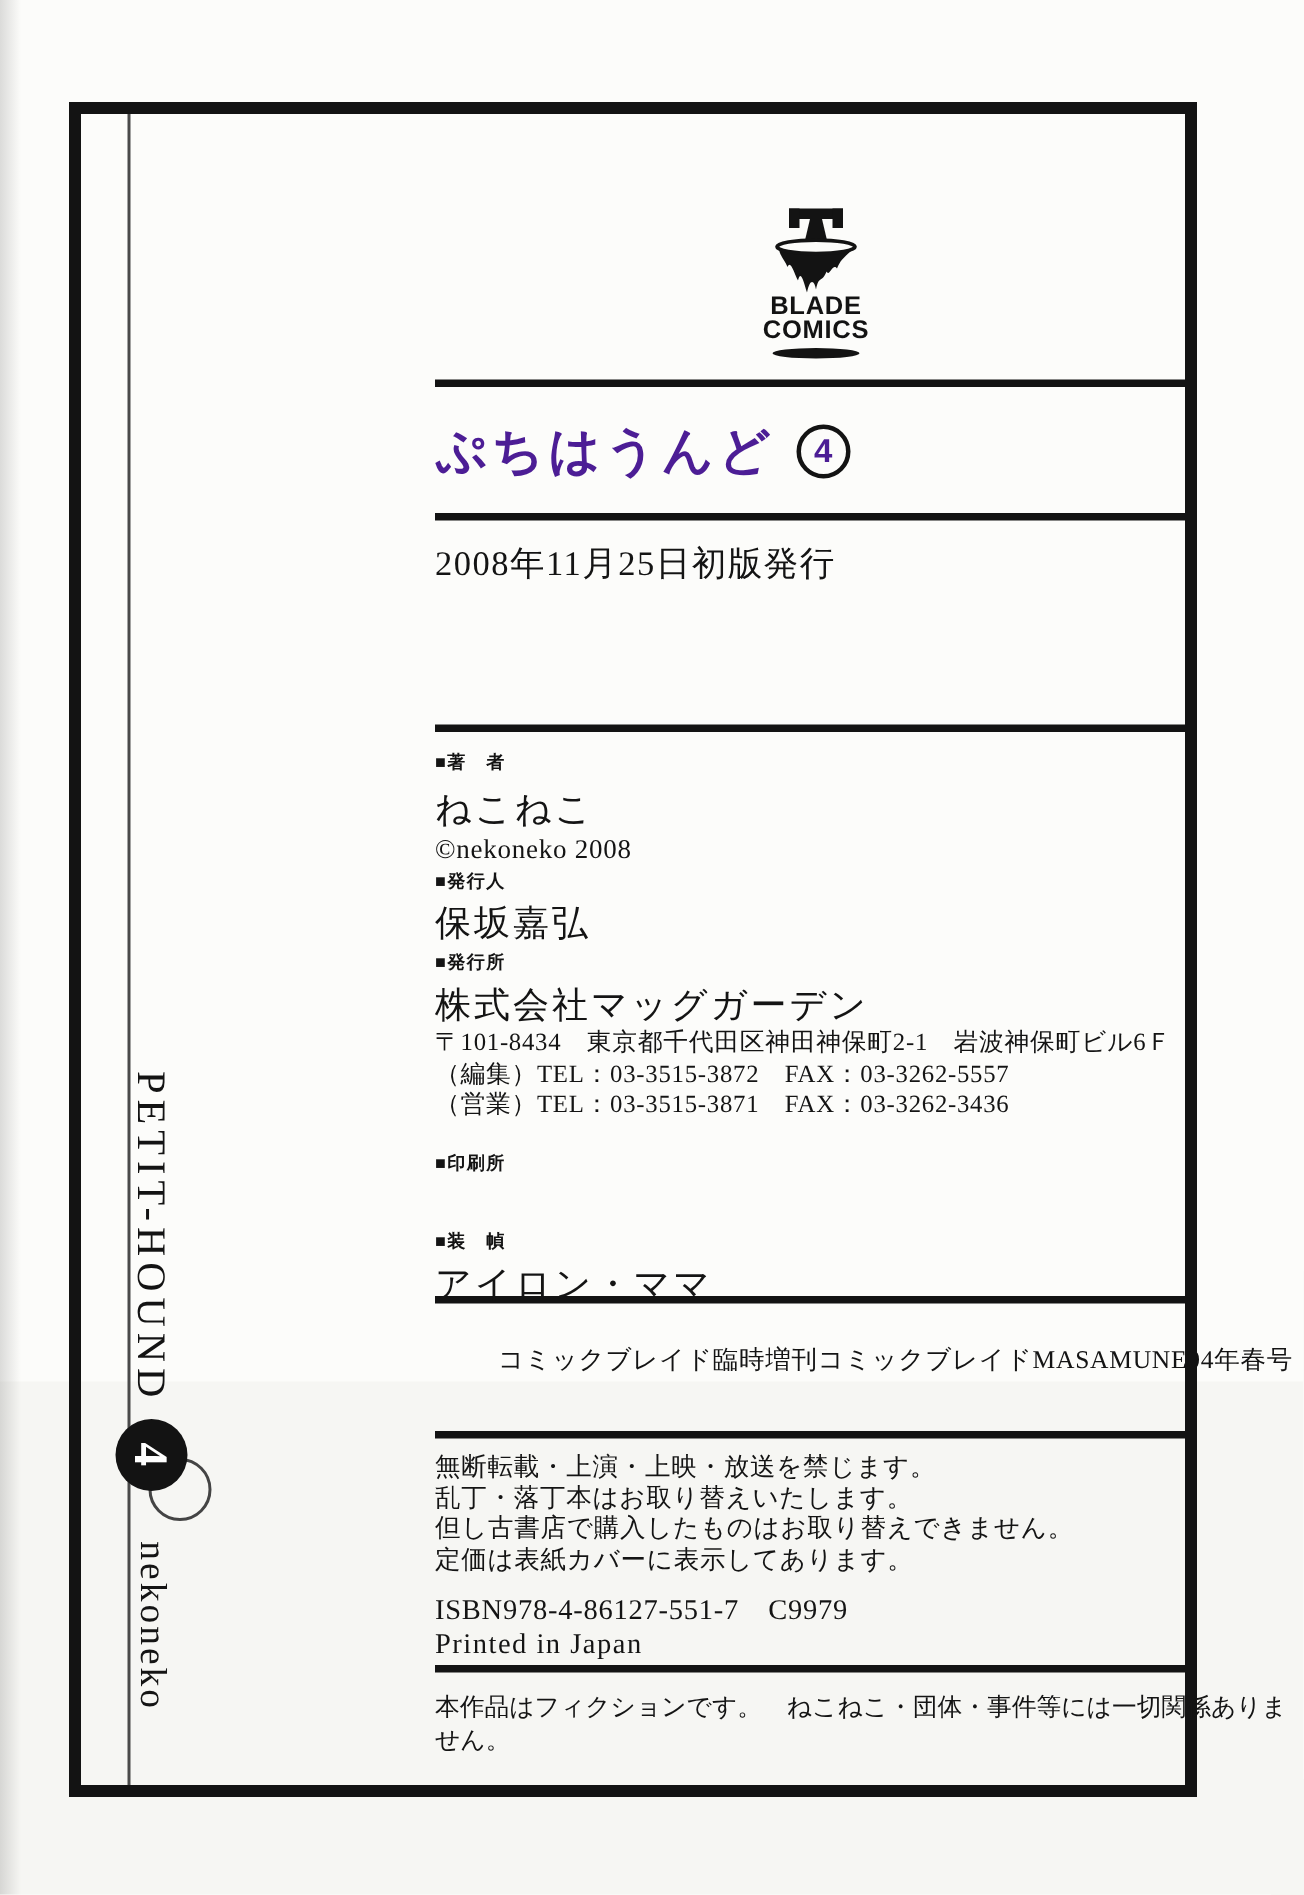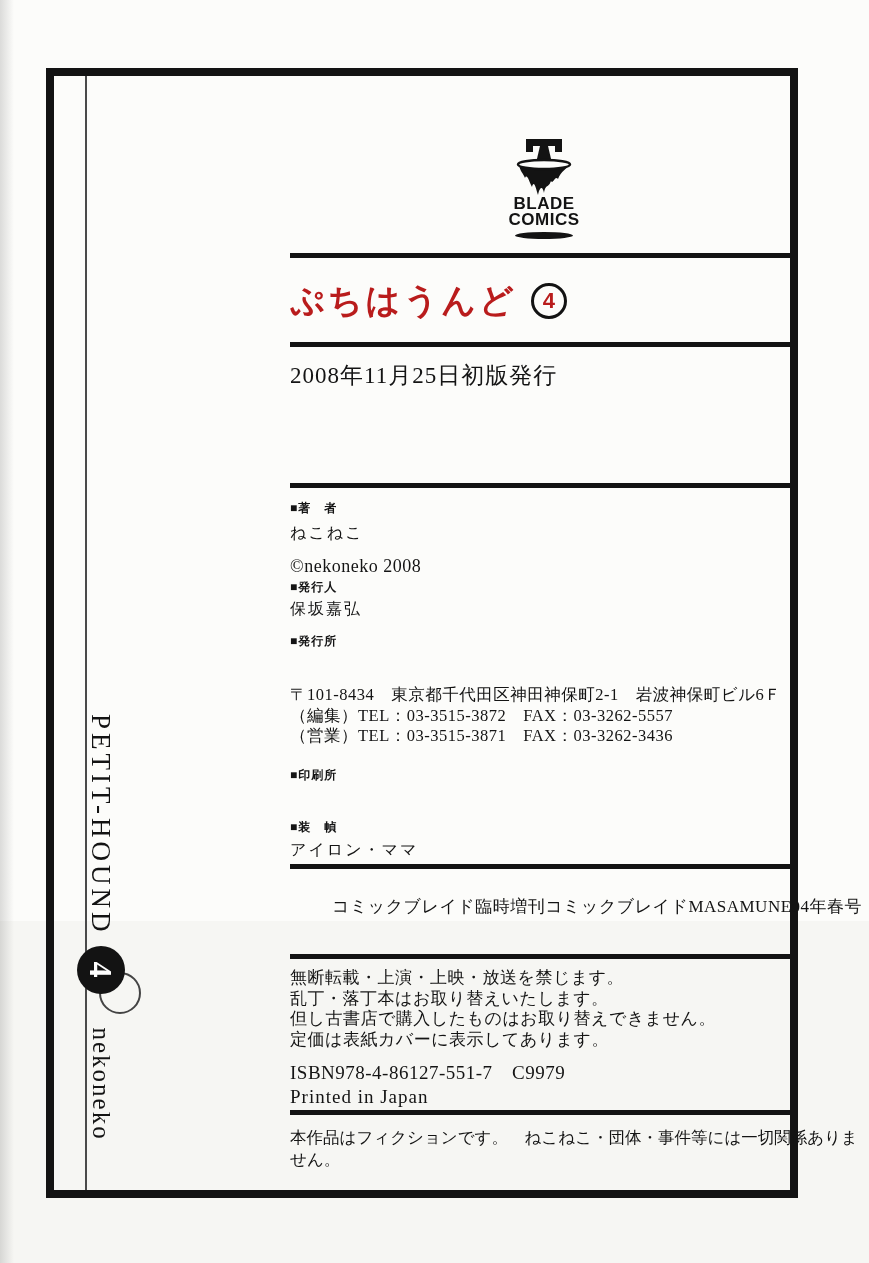--- a/index.html
+++ b/index.html
@@ -42,35 +42,35 @@
     font-weight:bold;font-size:17px;line-height:16px;letter-spacing:.5px;color:#131313;
   }
   .logo-ellipse{
     width:58px;height:7px;background:#131313;border-radius:50%;margin:4px auto 0;
   }
 
   .abs{position:absolute;left:290px;}
   .book-title{
     top:278px;
     font-family:"Liberation Sans","DejaVu Sans",sans-serif;
-    font-weight:bold;font-size:34px;letter-spacing:3px;color:#b91c1c;
+    font-weight:bold;font-size:34px;letter-spacing:3px;color:#4c1d95;
     display:flex;align-items:center;gap:14px;
   }
   .circle-num{
     display:inline-flex;align-items:center;justify-content:center;
     width:30px;height:30px;border:3px solid #131313;border-radius:50%;
     font-size:22px;letter-spacing:0;
   }
   .edition{top:360px;font-size:23px;letter-spacing:1px;}
 
   .label{
     font-family:"Liberation Sans","DejaVu Sans",sans-serif;
     font-weight:bold;font-size:12px;letter-spacing:1px;
   }
-  .val{font-size:16px;letter-spacing:2px;}
+  .val{font-size:24px;letter-spacing:2px;}
   .small{font-size:16.5px;letter-spacing:.5px;line-height:20.5px;}
 
   .l-author{top:500px}.v-author{top:523px}.v-copy{top:556px;font-size:18px;letter-spacing:.5px;}
   .l-issuer{top:579px}.v-issuer{top:599px}
   .l-pub{top:633px}.v-pub{top:654px}
   .pub-detail{top:685px}
   .l-print{top:767px}.v-print{top:788px}
   .l-design{top:819px}.v-design{top:840px}
 
   .shoshutsu{top:896px;font-size:17px;letter-spacing:.5px;line-height:22px;}
@@ -141,20 +141,21 @@
   <div class="abs edition">2008年11月25日初版発行</div>
 
   <div class="abs label l-author">■著　者</div>
   <div class="abs val v-author">ねこねこ</div>
   <div class="abs v-copy">©nekoneko 2008</div>
 
   <div class="abs label l-issuer">■発行人</div>
   <div class="abs val v-issuer">保坂嘉弘</div>
 
   <div class="abs label l-pub">■発行所</div>
+  <div class="abs val v-pub">株式会社マッグガーデン</div>
   <div class="abs small pub-detail">
     <div>〒101-8434　東京都千代田区神田神保町2-1　岩波神保町ビル6Ｆ</div>
     <div>（編集）TEL：03-3515-3872　FAX：03-3262-5557</div>
     <div>（営業）TEL：03-3515-3871　FAX：03-3262-3436</div>
   </div>
 
   <div class="abs label l-print">■印刷所</div>
 
   <div class="abs label l-design">■装　幀</div>
   <div class="abs val v-design">アイロン・ママ</div>

